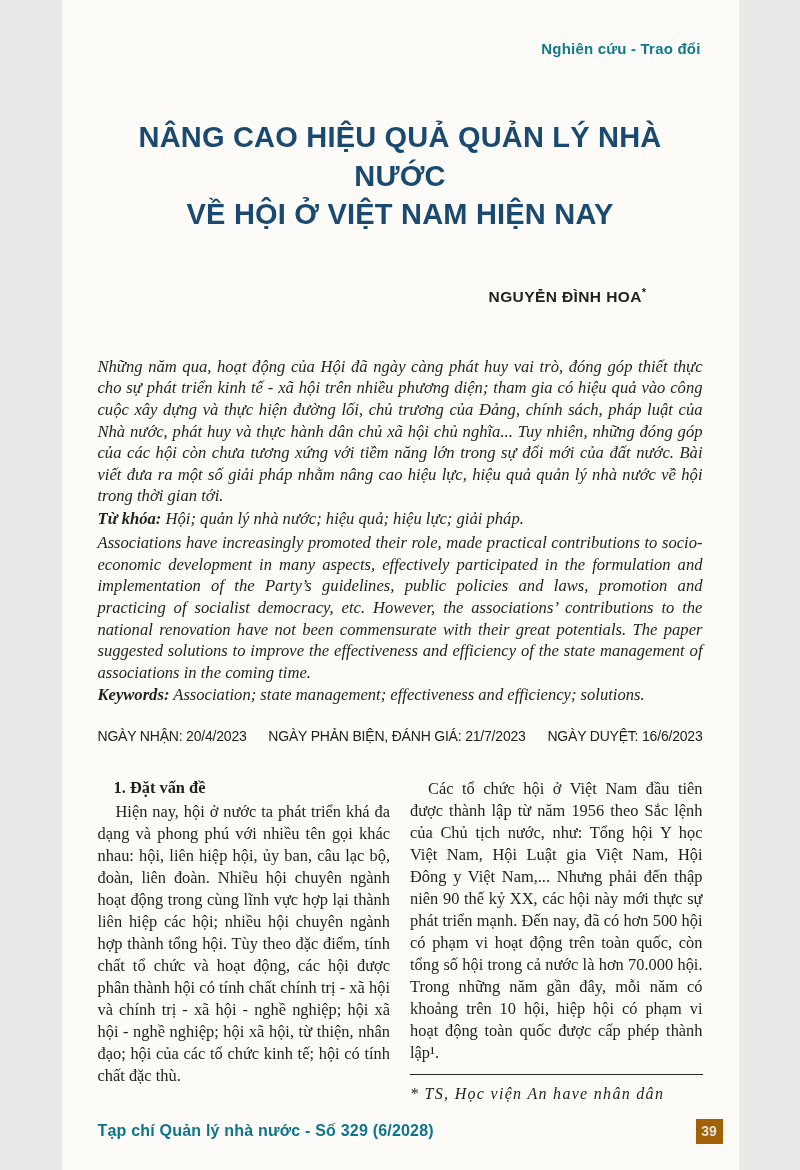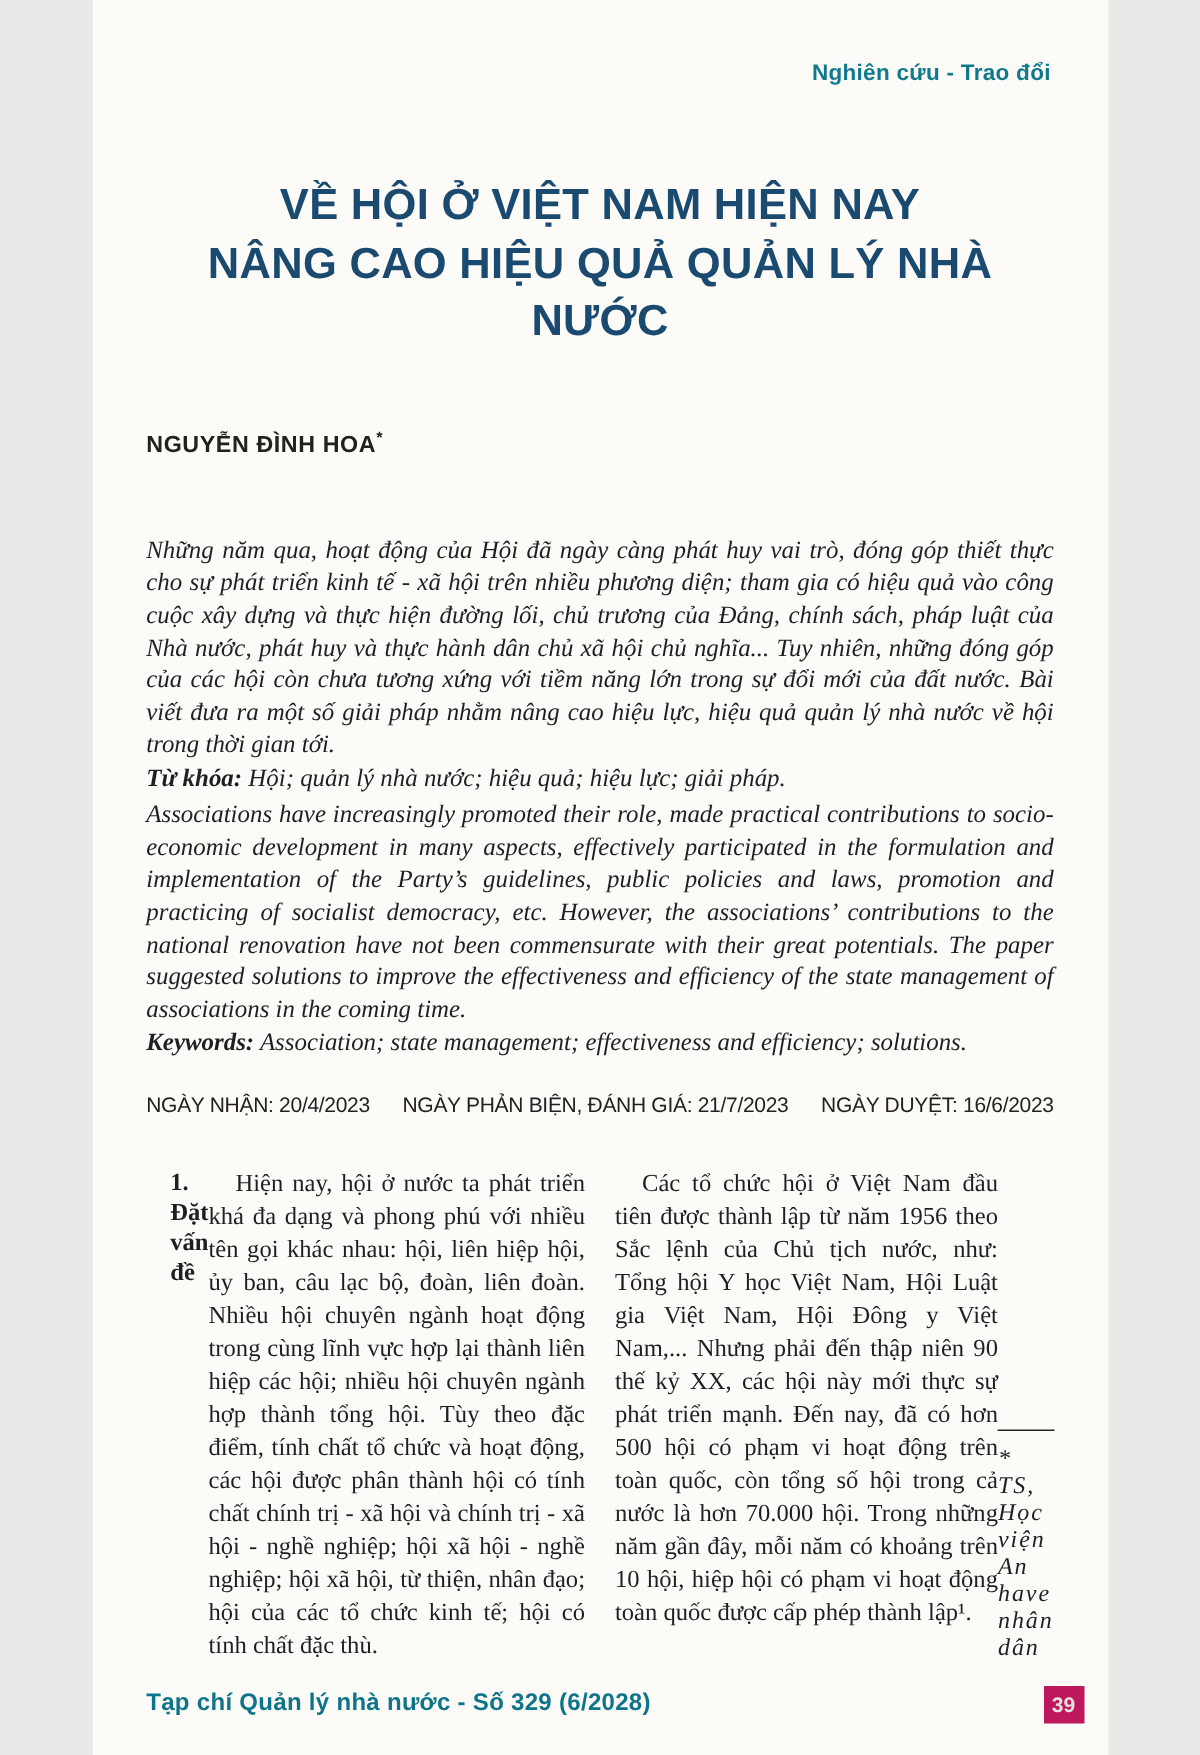--- a/index.html
+++ b/index.html
@@ -42,20 +42,21 @@
     font-size: 29px;
     line-height: 1.33;
     color: #1b4a70;
     letter-spacing: 0.2px;
   }
   .title .title-line { display: block; }
 
   
   .author-row {
     margin-top: 52px;
+    text-align: right;
     padding-right: 56px;
     font-family: "Liberation Sans", "DejaVu Sans", sans-serif;
     font-weight: 700;
     font-size: 15.5px;
     letter-spacing: 0.4px;
     color: #23211e;
   }
   .author-marker { font-size: 11px; }
 
   
@@ -87,21 +88,21 @@
     color: #23211e;
   }
 
   
   .body-columns {
     margin-top: 34px;
     flex: 1;
     display: flex;
     gap: 20px;
   }
-  .col { width: 50%; display: flex; flex-direction: row; }
+  .col { width: 50%; display: flex; flex-direction: column; }
   .section-heading {
     font-weight: 700;
     font-size: 16.4px;
     padding-left: 16px;
     margin-bottom: 3px;
   }
   .body-par {
     text-indent: 18px;
     text-align: justify;
     font-size: 16.4px;
@@ -128,21 +129,21 @@
   .journal-info {
     font-family: "Liberation Sans", "DejaVu Sans", sans-serif;
     font-weight: 700;
     font-size: 16px;
     color: #0e7489;
     letter-spacing: 0.2px;
   }
   .page-number-badge {
     width: 27px;
     height: 25px;
-    background: #be185d;
+    background: #a16207;
     color: #e3e2de;
     display: flex;
     align-items: center;
     justify-content: center;
     font-family: "Liberation Sans", "DejaVu Sans", sans-serif;
     font-weight: 700;
     font-size: 14px;
     margin-right: -20px;
   }
 </style>
@@ -150,22 +151,22 @@
 <body>
 
 <div class="page">
 
   <header class="page-header">
     <span class="section-label">Nghiên cứu - Trao đổi</span>
   </header>
   <div class="header-rule"></div>
 
   <h1 class="title">
+    <span class="title-line">NÂNG CAO HIỆU QUẢ QUẢN LÝ NHÀ NƯỚC</span>
     <span class="title-line">VỀ HỘI Ở VIỆT NAM HIỆN NAY</span>
-    <span class="title-line">NÂNG CAO HIỆU QUẢ QUẢN LÝ NHÀ NƯỚC</span>
   </h1>
 
   <div class="author-row">
     <span class="author">NGUYỄN ĐÌNH HOA</span><sup class="author-marker">*</sup>
   </div>
 
   <p class="abstract">Những năm qua, hoạt động của Hội đã ngày càng phát huy vai trò, đóng góp thiết thực cho sự phát triển kinh tế - xã hội trên nhiều phương diện; tham gia có hiệu quả vào công cuộc xây dựng và thực hiện đường lối, chủ trương của Đảng, chính sách, pháp luật của Nhà nước, phát huy và thực hành dân chủ xã hội chủ nghĩa... Tuy nhiên, những đóng góp của các hội còn chưa tương xứng với tiềm năng lớn trong sự đổi mới của đất nước. Bài viết đưa ra một số giải pháp nhằm nâng cao hiệu lực, hiệu quả quản lý nhà nước về hội trong thời gian tới.</p>
 
   <p class="kw-line">
     <span class="kw-label">Từ khóa:</span>

